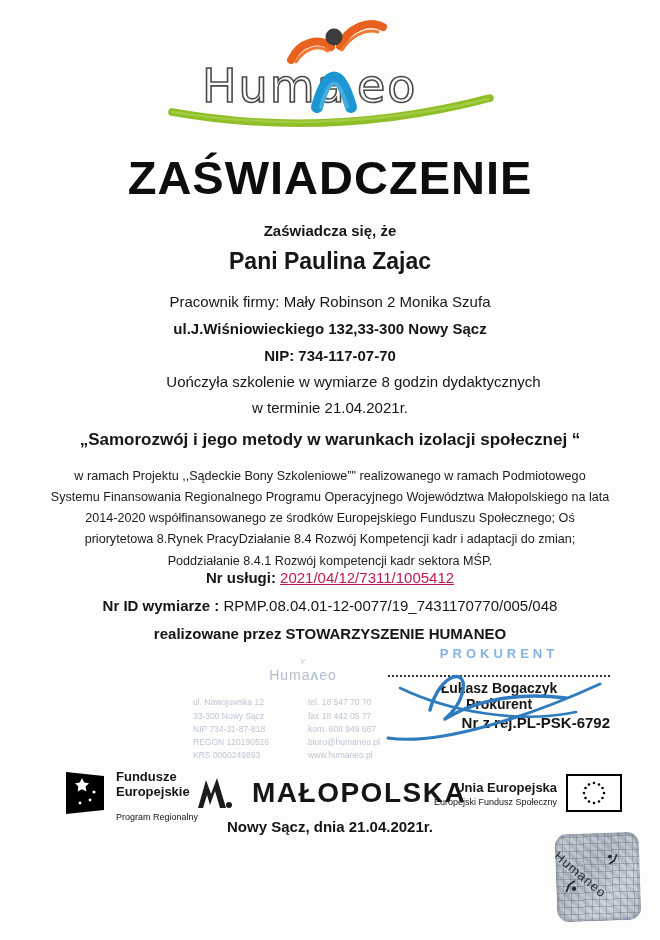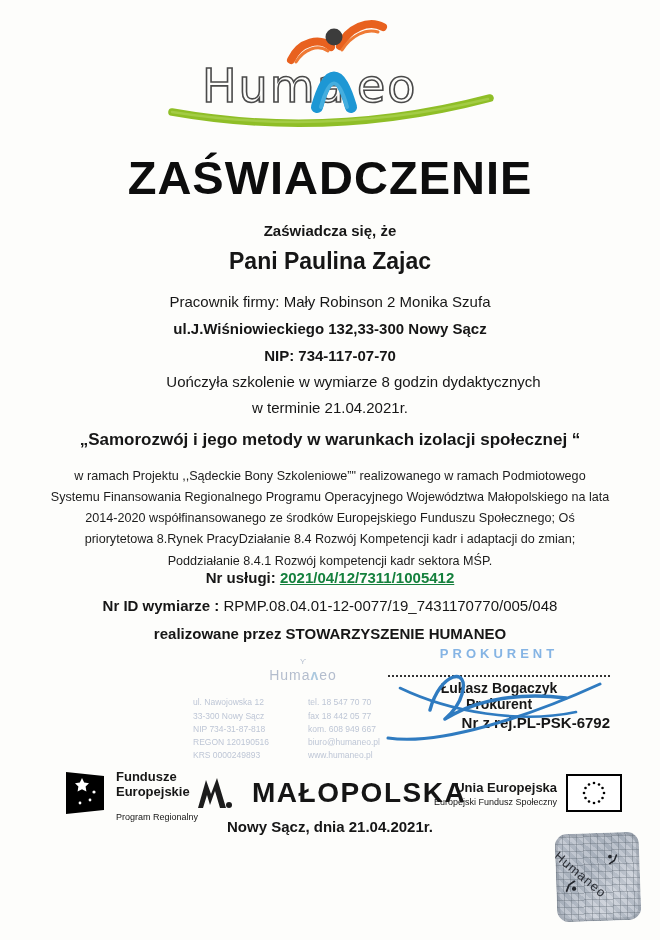--- a/index.html
+++ b/index.html
@@ -29,21 +29,21 @@
   .completion{ top:373px;padding-left:47px; }
   .term      { top:399px; }
 
   .course-title { top:430px; font-size:17px; font-weight:700; }
   .course-desc  {
     top:466px; left:50px; width:560px; font-size:12.6px; font-weight:500;
     line-height:1.68; text-align:center; color:#1c1c1c;
   }
 
   .service-line { top:569px; }
-  .service-link { color:#15803d; font-weight:700; text-decoration:underline; }
+  .service-link { color:#be185d; font-weight:400; text-decoration:underline; }
   .support-line { top:597px; }
   .realized     { top:625px; font-weight:700; }
 
   
   .stamp {
     position:absolute; left:193px; top:660px; width:220px;
     color:#b2bccf; font-size:8.5px; text-align:left; line-height:1.55;
     opacity:.85;
   }
   .stamp-logo { text-align:center; font-size:14px; letter-spacing:1px; color:#a7b2c6; margin-bottom:10px; }

